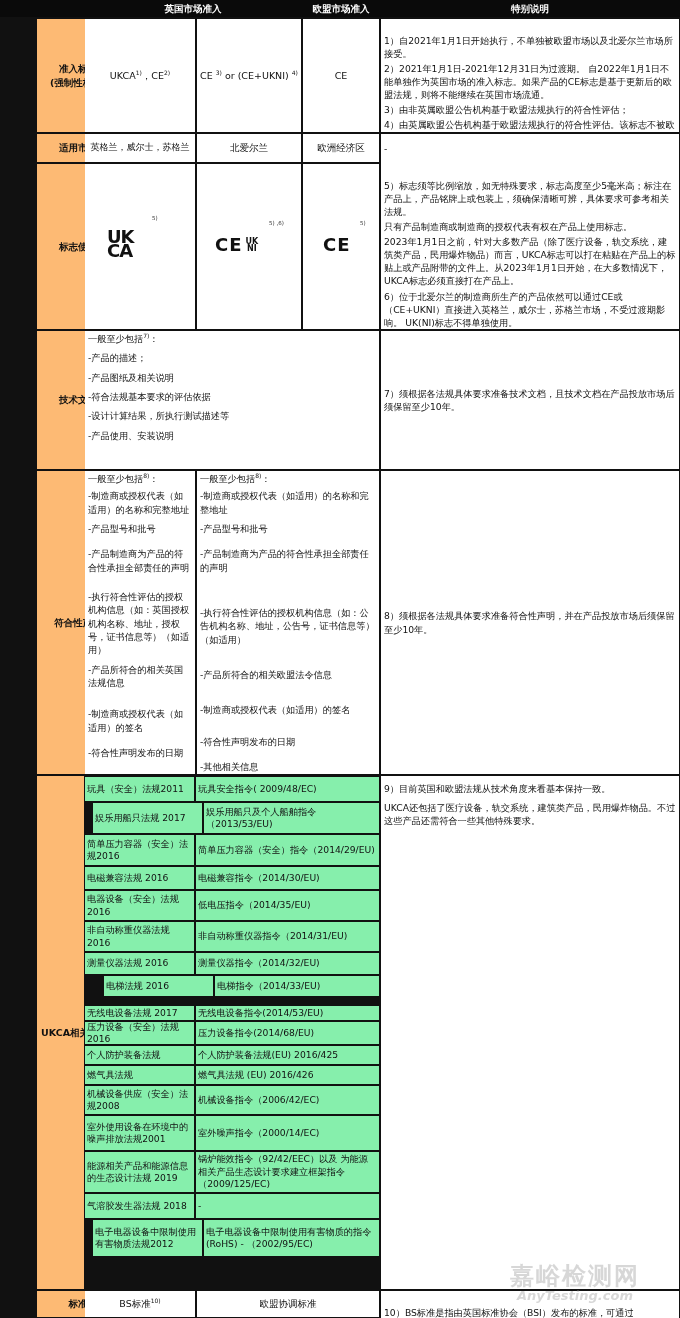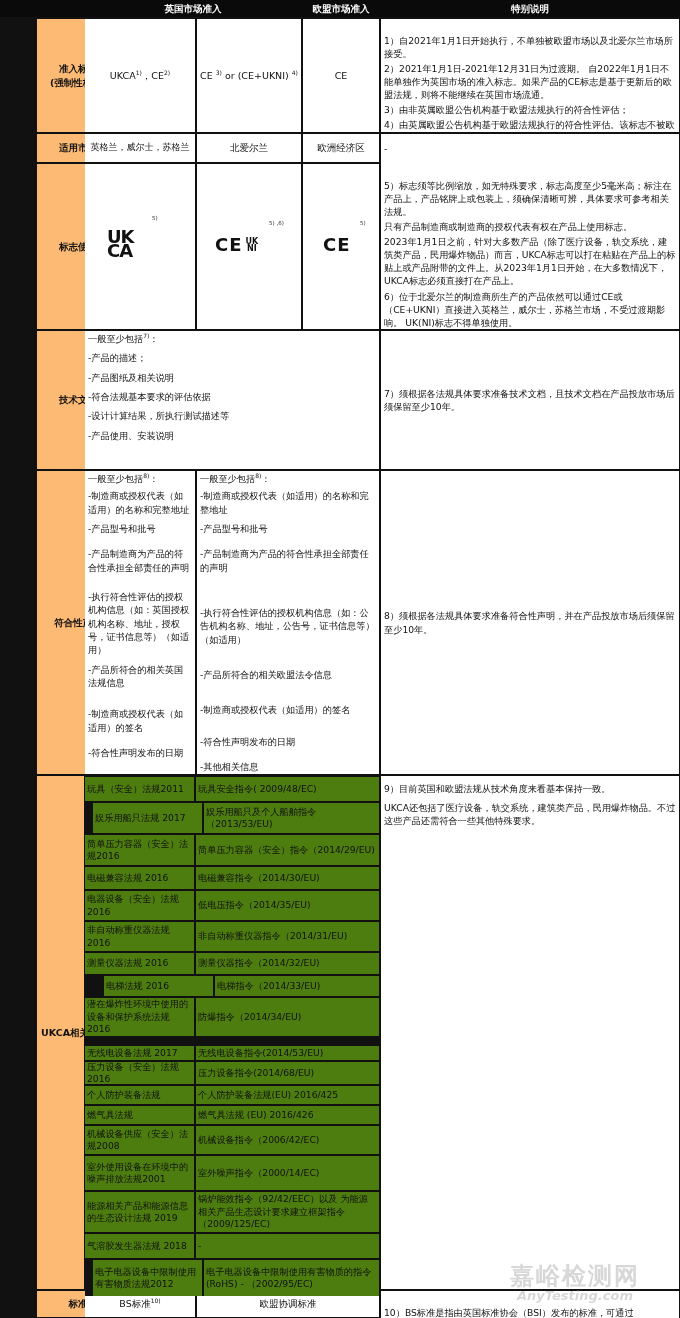--- a/index.html
+++ b/index.html
@@ -11,21 +11,21 @@
   .lbl { background: #fdba74; font-weight: bold; display: flex; flex-direction: column; align-items: center; justify-content: center; text-align: center; font-size: 9.5px; margin-left: 36px; }
   .ctr { display: flex; align-items: center; justify-content: center; text-align: center; }
   .note { padding: 15px 3px; font-size: 9.2px; line-height: 1.42; }
   .note p { margin-bottom: 2px; }
   .list { padding: 1px 3px; font-size: 9.2px; }
   .list p { margin-bottom: 6px; }
   sup { font-size: 6px; vertical-align: super; line-height: 0; }
   .sub-tbl { position: absolute; left: 85px; top: 777px; width: 294px; background: #111; }
   .sub-row { display: flex; gap: 2px; margin-bottom: 2px; }
   .sub-row:last-child { margin-bottom: 0; }
-  .sub-c { background: #4d7c0f; padding: 1px 2px; font-size: 9.2px; line-height: 1.35; display: flex; align-items: center; }
+  .sub-c { background: #86efac; padding: 1px 2px; font-size: 9.2px; line-height: 1.35; display: flex; align-items: center; }
   .sub-c1 { width: 109px; }
   .sub-c2 { flex: 1; }
   .logo-box { position: relative; width: 100%; height: 100%; }
   .fn { position: absolute; font-size: 5.5px; color: #333; }
   .ukca { font-family: "DejaVu Sans", sans-serif; font-weight: bold; font-size: 18px; line-height: 14px; letter-spacing: -1px; }
   .ce { font-family: "DejaVu Sans", sans-serif; font-size: 18px; font-weight: bold; letter-spacing: 1px; }
   .ukni { display: inline-block; font-size: 8px; line-height: 7px; font-weight: bold; vertical-align: middle; text-align: center; }
   .watermark { position: absolute; right: 40px; top: 1263px; text-align: center; color: rgba(140,140,140,0.35); pointer-events: none; }
   .wm1 { font-size: 24px; font-weight: bold; letter-spacing: 2px; line-height: 26px; }
   .wm2 { font-size: 13px; font-style: italic; font-weight: bold; line-height: 14px; }
@@ -178,24 +178,20 @@
       <div class="sub-c sub-c2">非自动称重仪器指令（2014/31/EU)</div>
     </div>
   <div class="sub-row" style="height:21px;">
       <div class="sub-c sub-c1">测量仪器法规 2016</div>
       <div class="sub-c sub-c2">测量仪器指令（2014/32/EU)</div>
     </div>
   <div class="sub-row" style="height:20px;padding-left:19px;">
       <div class="sub-c sub-c1">电梯法规 2016</div>
       <div class="sub-c sub-c2">电梯指令（2014/33/EU)</div>
     </div>
-  <div class="sub-row" style="height:38px;">
-      <div class="sub-c sub-c1">潜在爆炸性环境中使用的设备和保护系统法规 2016</div>
-      <div class="sub-c sub-c2">防爆指令（2014/34/EU)</div>
-    </div>
   <div class="sub-row" style="height:22px;align-items:flex-end;">
       <div class="sub-c sub-c1">无线电设备法规 2017</div>
       <div class="sub-c sub-c2">无线电设备指令(2014/53/EU)</div>
     </div>
   <div class="sub-row" style="height:22px;">
       <div class="sub-c sub-c1">压力设备（安全）法规 2016</div>
       <div class="sub-c sub-c2">压力设备指令(2014/68/EU)</div>
     </div>
   <div class="sub-row" style="height:18px;">
       <div class="sub-c sub-c1">个人防护装备法规</div>

